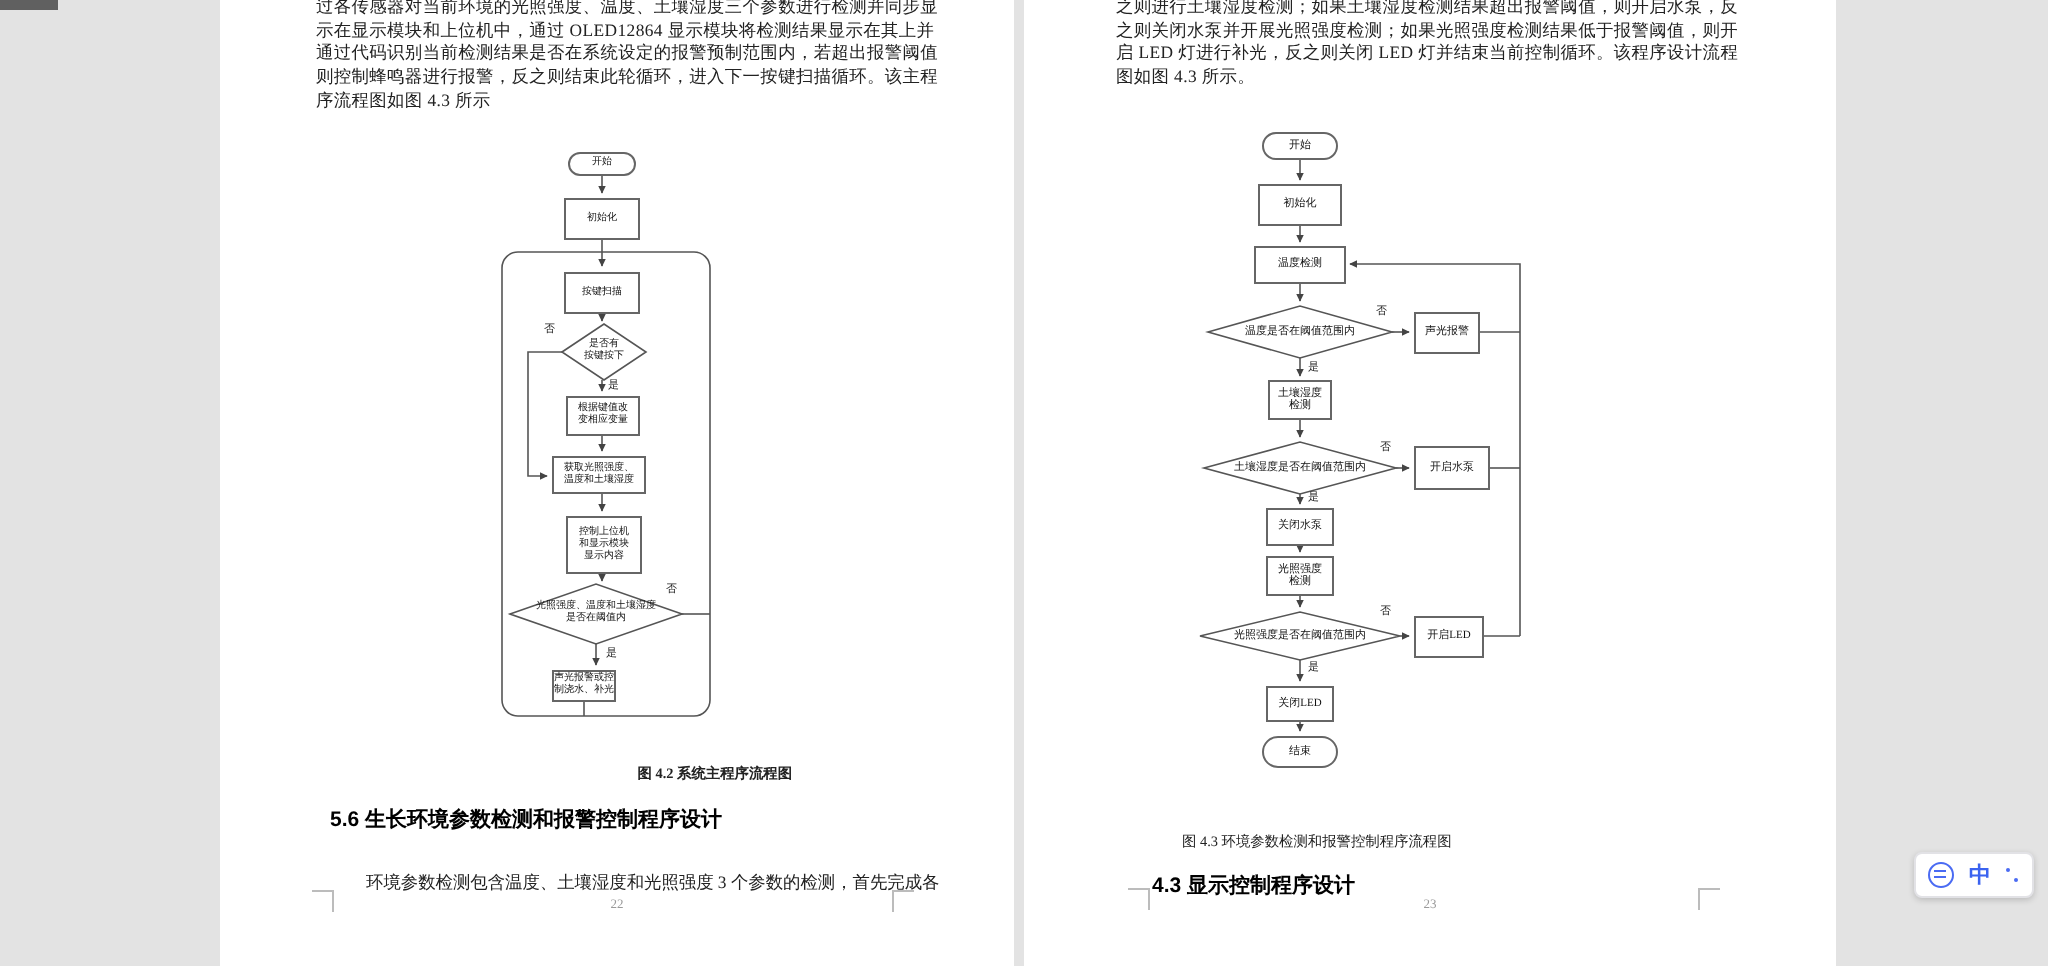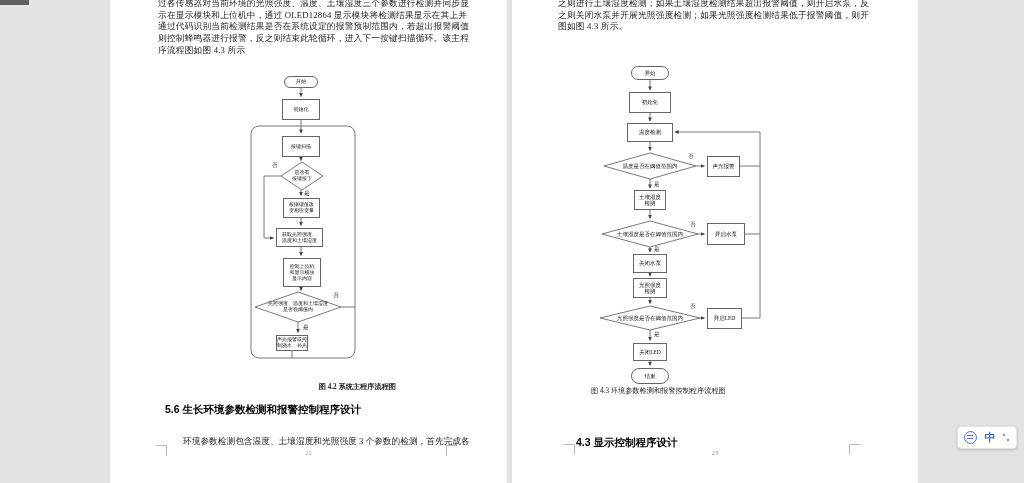--- a/index.html
+++ b/index.html
@@ -108,20 +108,21 @@
   <div class="mark mark-l" style="left:46px;top:445px"></div>
   <div class="mark mark-r" style="left:336px;top:445px"></div>
   <div class="pagenum" style="top:449px">22</div>
 </div>
 
 <div class="page" style="left:512px;width:406px">
 
   <div class="para" style="left:46px;top:-2px;width:320px">
     <div>之则进行土壤湿度检测；如果土壤湿度检测结果超出报警阈值，则开启水泵，反</div>
     <div>之则关闭水泵并开展光照强度检测；如果光照强度检测结果低于报警阈值，则开</div>
+    <div>启 LED 灯进行补光，反之则关闭 LED 灯并结束当前控制循环。该程序设计流程</div>
     <div>图如图 4.3 所示。</div>
   </div>
 
   <div class="fc-r">
     <svg class="fc-svg" width="406" height="483" viewBox="0 0 406 483">
       <g stroke="#555" stroke-width="0.8" fill="none">
         <path d="M138 80 V90" marker-end="url(#ah2)"></path>
         <path d="M138 113 V121" marker-end="url(#ah2)"></path>
         <path d="M138 142 V150.5" marker-end="url(#ah2)"></path>
         <path d="M184 166 H192.5" marker-end="url(#ah2)"></path>
@@ -165,21 +166,21 @@
     <div class="node" style="left:121px;top:343px;width:34px;height:18px">关闭LED</div>
     <div class="node stadium" style="left:119px;top:368px;width:38px;height:16px">结束</div>
     <div class="blbl" style="left:176px;top:153px">否</div>
     <div class="blbl" style="left:142px;top:181px">是</div>
     <div class="blbl" style="left:178px;top:221px">否</div>
     <div class="blbl" style="left:142px;top:246px">是</div>
     <div class="blbl" style="left:178px;top:303px">否</div>
     <div class="blbl" style="left:142px;top:331px">是</div>
   </div>
 
-  <div class="caption" style="left:79px;top:386px">图 4.3 环境参数检测和报警控制程序流程图</div>
+  <div class="caption" style="left:79px;top:416px">图 4.3 环境参数检测和报警控制程序流程图</div>
   <div class="h2" style="left:64px;top:436px">4.3 显示控制程序设计</div>
   <div class="mark mark-l" style="left:52px;top:444px"></div>
   <div class="mark mark-r" style="left:337px;top:444px"></div>
   <div class="pagenum" style="top:449px">23</div>
 </div>
 
 <div class="widget">
   <span class="wlogo"></span>
   <span class="wlang">中</span>
   <span class="wdots">

